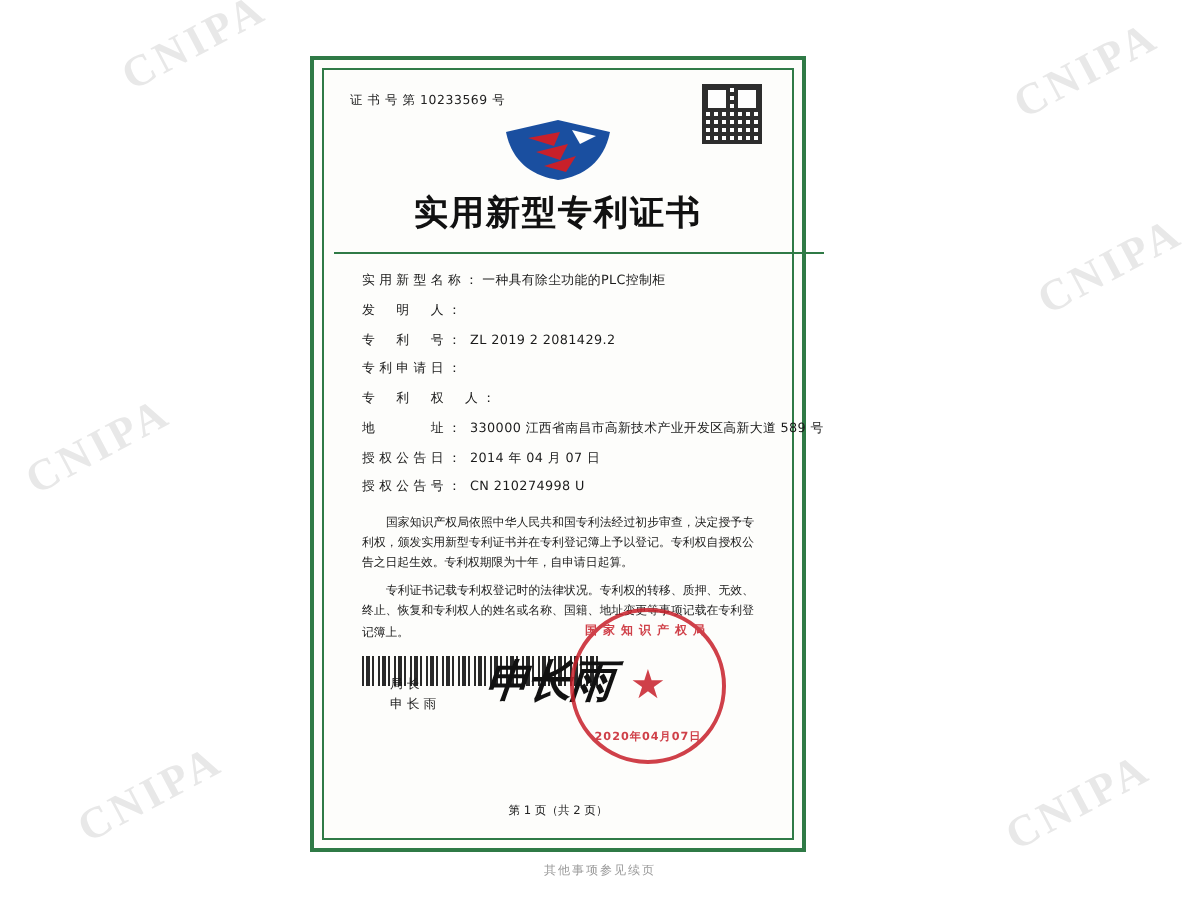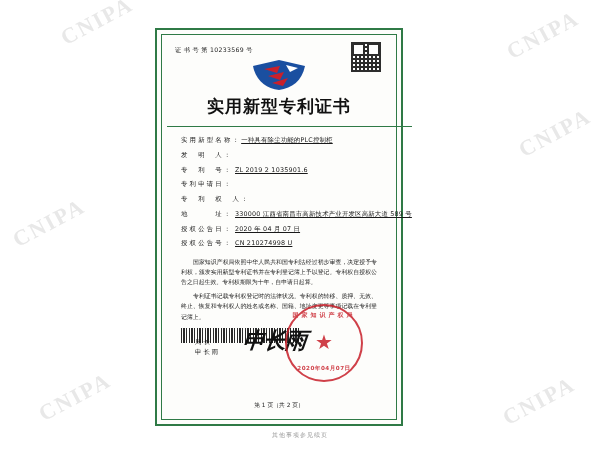--- a/index.html
+++ b/index.html
@@ -141,21 +141,20 @@
     line-height: 1.45;
   }
   .row .label {
     flex: 0 0 54px;
     letter-spacing: 2.2px;
     white-space: nowrap;
   }
   .row .value {
     flex: 1;
     letter-spacing: 0.2px;
-    text-decoration: underline;
   }
   .value .sub {
     display: block;
     margin-top: 1.5px;
   }
 
   
   .paras {
     margin: 8px 14px 0 14px;
     font-size: 5.9px;
@@ -311,38 +310,38 @@
     <div class="fields">
       <div class="row">
         <div class="label">实用新型名称：</div>
         <div class="value">一种具有除尘功能的PLC控制柜</div>
       </div>
       <div class="row">
         <div class="label">发　明　人：</div>
       </div>
       <div class="row">
         <div class="label">专　利　号：</div>
-        <div class="value">ZL 2019 2 1035901.6</div>
+        <div class="value">ZL 2019 2 2081429.2</div>
       </div>
       <div class="row">
         <div class="label">专利申请日：</div>
       </div>
       <div class="row">
         <div class="label">专　利　权　人：</div>
       </div>
       <div class="row">
         <div class="label">地　　　址：</div>
         <div class="value">
           <span>330000 江西省南昌市高新技术产业开发区高新大道 589 号</span>
         </div>
       </div>
       <div class="row">
         <div class="label">授权公告日：</div>
         <div class="value">
-          <span>2020 年 04 月 07 日</span>
+          <span>2014 年 04 月 07 日</span>
         </div>
       </div>
       <div class="row">
         <div class="label">授权公告号：</div>
         <div class="value">CN 210274998 U</div>
       </div>
     </div>
 
     <div class="paras">
       <p>国家知识产权局依照中华人民共和国专利法经过初步审查，决定授予专利权，颁发实用新型专利证书并在专利登记簿上予以登记。专利权自授权公告之日起生效。专利权期限为十年，自申请日起算。</p>

